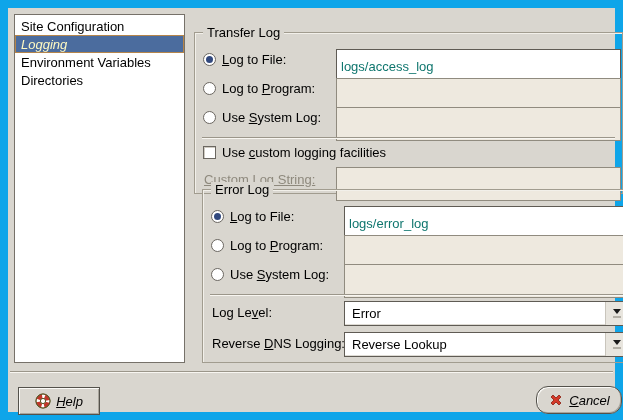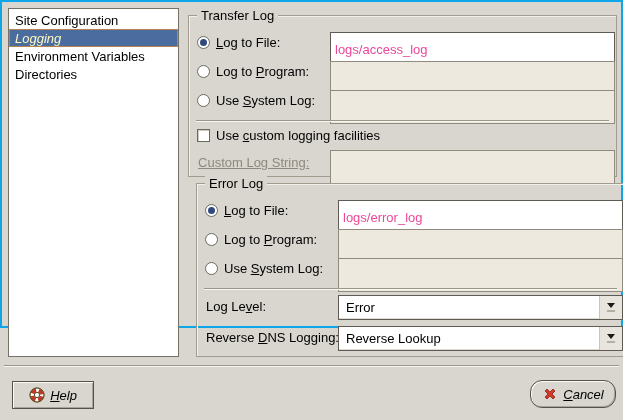--- a/index.html
+++ b/index.html
@@ -3,22 +3,22 @@
 <meta charset="utf-8">
 <style>
   html,body { margin:0; padding:0; }
   body {
     width:623px; height:420px;
     font-family:"Liberation Sans","DejaVu Sans",sans-serif;
     background:#d9d6cf;
     position:relative; overflow:hidden;
   }
   .window {
-    position:absolute; left:0; top:0; width:623px; height:328px;
-    border:2px solid #0ea5e9; box-sizing:border-box; background:#d9d6cf;
+    position:absolute; left:0; top:0; width:623px; height:420px;
+    border:8px solid #0ea5e9; box-sizing:border-box; background:#d9d6cf;
   }
   
   .listbox {
     position:absolute; left:6px; top:6px; width:171px; height:349px;
     background:#fff; border:1px solid #767169; box-sizing:border-box;
     padding-top:2px;
   }
   .list-item {
     height:18px; line-height:18px; font-size:13px; color:#000;
     padding-left:5px; border:1px solid transparent; box-sizing:border-box;
@@ -37,21 +37,21 @@
     padding:0 4px; font-size:13px; line-height:15px; color:#000; white-space:nowrap;
   }
   
   .lbl { position:absolute; font-size:13px; color:#000; white-space:nowrap; }
   .lbl .u { text-decoration:underline; }
   .lbl.disabled { color:#8e897d; }
   
   .entry {
     position:absolute; box-sizing:border-box; height:23px;
     border:1px solid #5f5b54; background:#fff; padding:16px 4px;
-    font-family:"Liberation Sans","DejaVu Sans",sans-serif; font-size:13px; color:#ec4899;
+    font-family:"Liberation Sans","DejaVu Sans",sans-serif; font-size:13px; color:#0f766e;
     outline:none;
   }
   .entry.off { background:#eee9df; border-color:#908b7f; }
   
   .radio-row, .check-row { position:absolute; height:17px; cursor:default; }
   .radio {
     position:absolute; left:0; top:1px; width:13px; height:13px;
     border:1px solid #6b6761; border-radius:50%; background:#fff; box-sizing:border-box;
   }
   .radio .dot {
@@ -111,21 +111,21 @@
 
 <div class="window">
 
   <div class="listbox">
     <div class="list-item">Site Configuration</div>
     <div class="list-item selected">Logging</div>
     <div class="list-item">Environment Variables</div>
     <div class="list-item">Directories</div>
   </div>
 
-  <div class="frame" style="left:186px; top:13px; width:429px; height:162px;">
+  <div class="frame" style="left:186px; top:24px; width:429px; height:162px;">
     <span class="frame-title">Transfer Log</span>
 
     <div class="radio-row" style="left:8px; top:19px; width:130px;">
       <span class="radio on">
           <span class="dot"></span>
         </span>
       <span class="row-lbl"><span></span><span class="u">L</span><span>og to File:</span></span>
     </div>
     <input class="entry" style="left: 141px; top: 16px; width: 285px;" value="logs/access_log">
 

